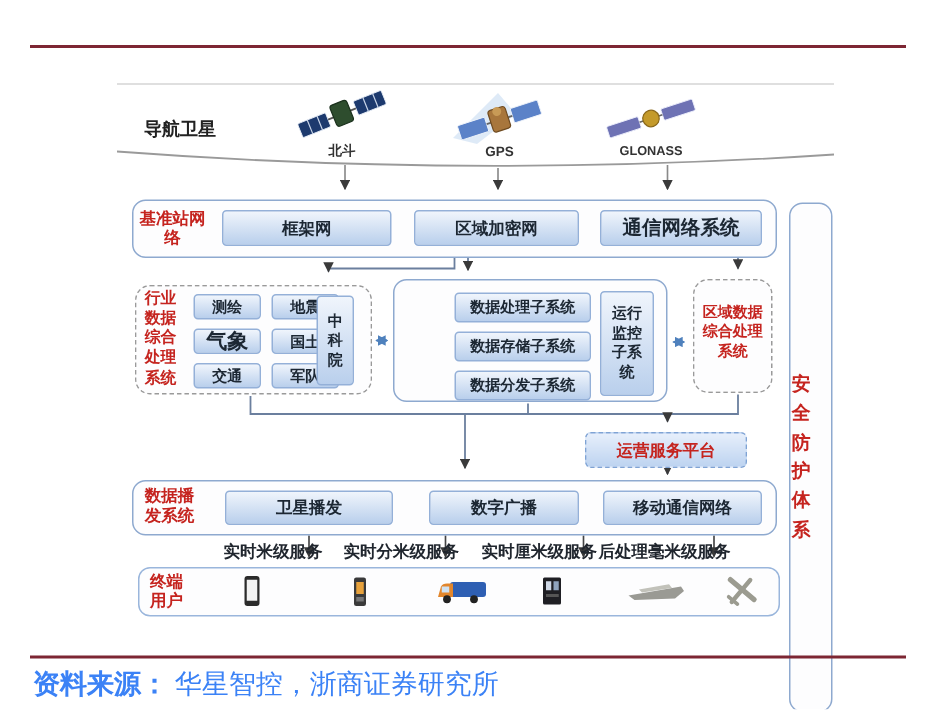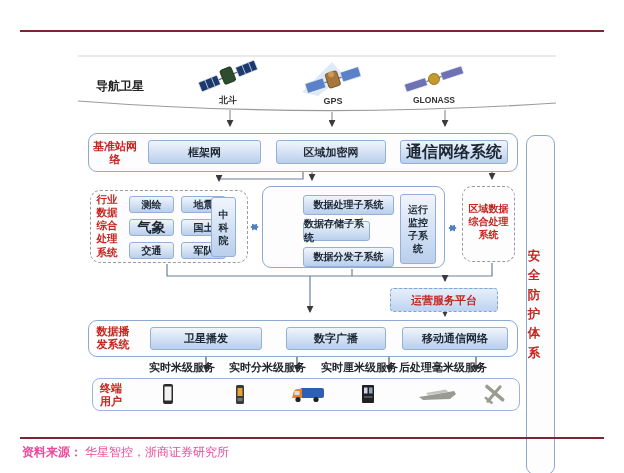--- a/index.html
+++ b/index.html
@@ -11,21 +11,21 @@
   .rule{height:2px;background:#7d2633;}
   .container{border:1.4px solid #8ea9cf;border-radius:9px;background:#fdfdfe;box-sizing:border-box;}
   .dashedc{border:1.4px dashed #9a9a9a;border-radius:10px;background:#fdfdfe;box-sizing:border-box;}
   .box{background:linear-gradient(#f0f5fc,#b9cfec);border:1px solid #94b0d8;border-radius:3px;
        color:#1c2733;font-weight:bold;display:flex;align-items:center;justify-content:center;
        box-sizing:border-box;}
   .red{color:#c5241f;font-weight:bold;}
   .wrapc{text-align:center;line-height:1.2;}
   .satlabel{font-size:9px;font-weight:bold;color:#333;text-align:center;}
   .service{font-size:11px;font-weight:bold;color:#20262e;text-align:center;white-space:nowrap;}
-  .src{font-family:"Liberation Serif","DejaVu Serif",serif;font-size:12px;color:#ec4899;}
+  .src{font-family:"Liberation Serif","DejaVu Serif",serif;font-size:18px;color:#3b82f6;}
 </style>
 </head>
 <body>
 
 <div class="page">
 
   <div class="abs rule" style="left:20px;top:30px;width:584px;"></div>
 
   <svg class="abs" width="624" height="473" style="left:0;top:0;pointer-events:none;">
     <defs>
@@ -98,37 +98,37 @@
       <line x1="24" y1="17" x2="40" y2="17" stroke="#666" stroke-width="1.1"></line>
       <circle cx="32" cy="17" r="5.5" fill="#c49a2a" stroke="#8a681a" stroke-width="0.8"></circle>
     </g>
   </svg>
   <div class="abs satlabel" style="left:404px;top:95px;width:60px;font-size:8.5px;">GLONASS</div>
 
   <div class="abs container" style="left:88px;top:133px;width:430px;height:39px;"></div>
   <div class="abs red wrapc" style="left:92px;top:140px;width:46px;font-size:11px;">基准站网络</div>
   <div class="abs box" style="left:148px;top:140px;width:113px;height:24px;font-size:11px;">框架网</div>
   <div class="abs box" style="left:276px;top:140px;width:110px;height:24px;font-size:11px;">区域加密网</div>
-  <div class="abs box" style="left:400px;top:140px;width:108px;height:24px;font-size:16px;">通信网络系统</div>
+  <div class="abs box" style="left:400px;top:140px;width:108px;height:24px;font-size:13px;">通信网络系统</div>
 
   <div class="abs dashedc" style="left:90px;top:190px;width:158px;height:73px;"></div>
   <div class="abs red wrapc" style="left:95px;top:193px;width:24px;font-size:10.5px;line-height:1.25;">行业数据综合处理系统</div>
   <div class="abs box" style="left:129px;top:196px;width:45px;height:17px;font-size:10px;">测绘</div>
   <div class="abs box" style="left:181px;top:196px;width:45px;height:17px;font-size:10px;">地震</div>
   <div class="abs box" style="left:129px;top:219px;width:45px;height:17px;font-size:14px;">气象</div>
   <div class="abs box" style="left:181px;top:219px;width:45px;height:17px;font-size:10px;">国土</div>
   <div class="abs box" style="left:129px;top:242px;width:45px;height:17px;font-size:10px;">交通</div>
   <div class="abs box" style="left:181px;top:242px;width:45px;height:17px;font-size:10px;">军队</div>
   <div class="abs box" style="left:211px;top:197px;width:25px;height:60px;font-size:10px;">
     <span class="wrapc" style="width:12px;line-height:1.3;">中科院</span>
   </div>
 
   <div class="abs container" style="left:262px;top:186px;width:183px;height:82px;"></div>
   <div class="abs box" style="left:303px;top:195px;width:91px;height:20px;font-size:10px;">数据处理子系统</div>
-  <div class="abs box" style="left:303px;top:221px;width:67px;height:20px;font-size:10px;">数据存储子系统</div>
+  <div class="abs box" style="left:303px;top:221px;width:91px;height:20px;font-size:10px;">数据存储子系统</div>
   <div class="abs box" style="left:303px;top:247px;width:91px;height:20px;font-size:10px;">数据分发子系统</div>
   <div class="abs box" style="left:400px;top:194px;width:36px;height:70px;font-size:10px;">
     <span class="wrapc" style="width:24px;line-height:1.3;">运行监控子系统</span>
   </div>
 
   <div class="abs dashedc" style="left:462px;top:186px;width:53px;height:76px;">
     <div class="red wrapc" style="width:44px;margin:15px auto 0;font-size:10px;line-height:1.3;">区域数据综合处理系统</div>
   </div>
 
   <div class="abs container" style="left:526px;top:135px;width:29px;height:340px;display:flex;align-items:center;justify-content:flex-start;">

